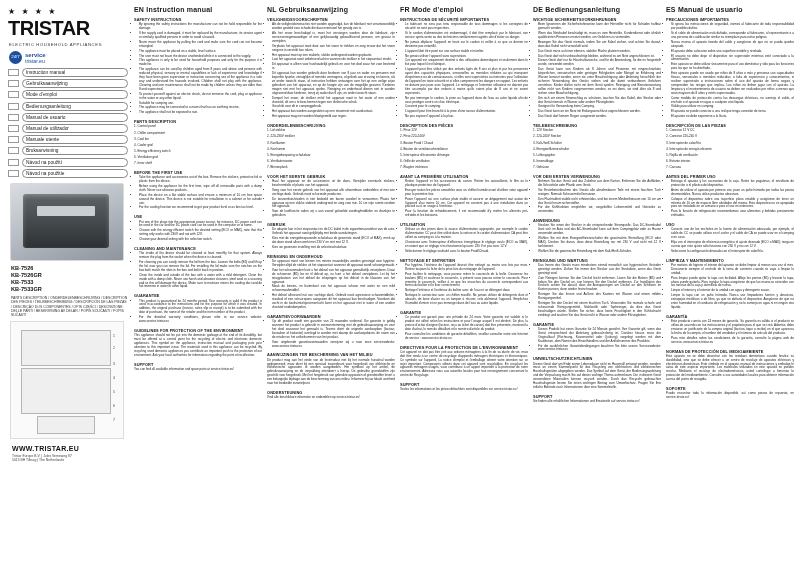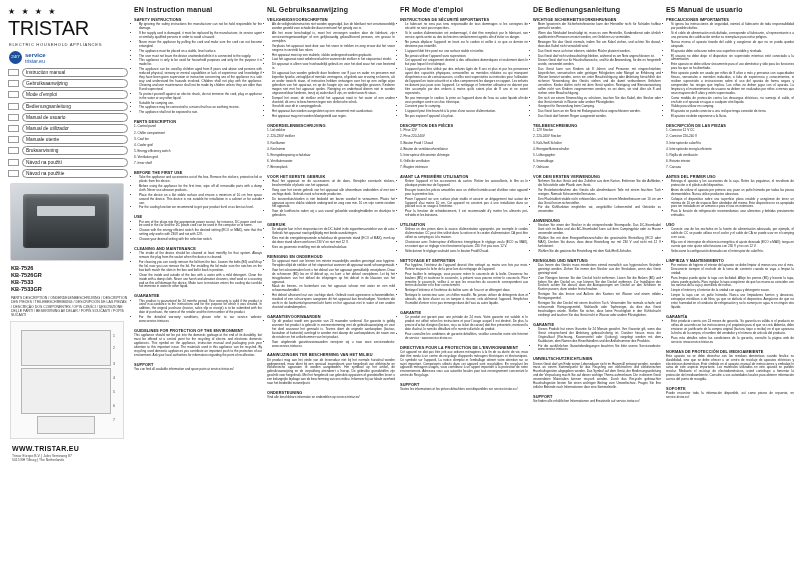--- a/index.html
+++ b/index.html
@@ -2,21 +2,21 @@
 <html><head>
 <meta charset="utf-8">
 <style>
   html,body{margin:0;padding:0;background:#fff;}
   body{width:802px;height:566px;overflow:hidden;font-family:"Liberation Sans",sans-serif;color:#1a1a1a;}
   .page{position:relative;width:802px;height:566px;background:#fff;}
 
   
   .leftcol{position:absolute;left:0;top:0;width:132px;height:566px;padding:6px 4px 4px 6px;box-sizing:border-box;}
   .stars{font-size:8px;letter-spacing:2px;color:#111;line-height:8px;margin:2px 0 1px 2px;}
-  .logo{font-size:20px;font-weight:normal;letter-spacing:-0.5px;color:#111;margin:0 0 2px 2px;}
+  .logo{font-size:20px;font-weight:bold;letter-spacing:-0.5px;color:#111;margin:0 0 2px 2px;}
   .logo-sub{font-size:4.2px;letter-spacing:.6px;color:#333;margin:0 0 4px 3px;}
   .svc{display:flex;align-items:center;gap:3px;margin:1px 0 4px 3px;}
   .svc-badge{width:13px;height:13px;border-radius:50%;background:#1b4f9c;color:#fff;font-size:4.4px;display:flex;align-items:center;justify-content:center;text-align:center;line-height:4.6px;}
   .svc-txt{font-size:5.2px;color:#1b4f9c;line-height:6px;}
   .svc-txt b{display:block;font-size:6px;}
 
   .langlist{margin:3px 0 5px 2px;}
   .langrow{display:flex;align-items:center;gap:3px;margin-bottom:2.2px;}
   .flag{width:11px;height:7px;border:.5px solid #999;box-sizing:border-box;}
   .lang-pill{flex:1;border:.6px solid #8a8a8a;border-radius:5px;font-size:4.8px;padding:1px 3px;color:#222;background:#fff;}

